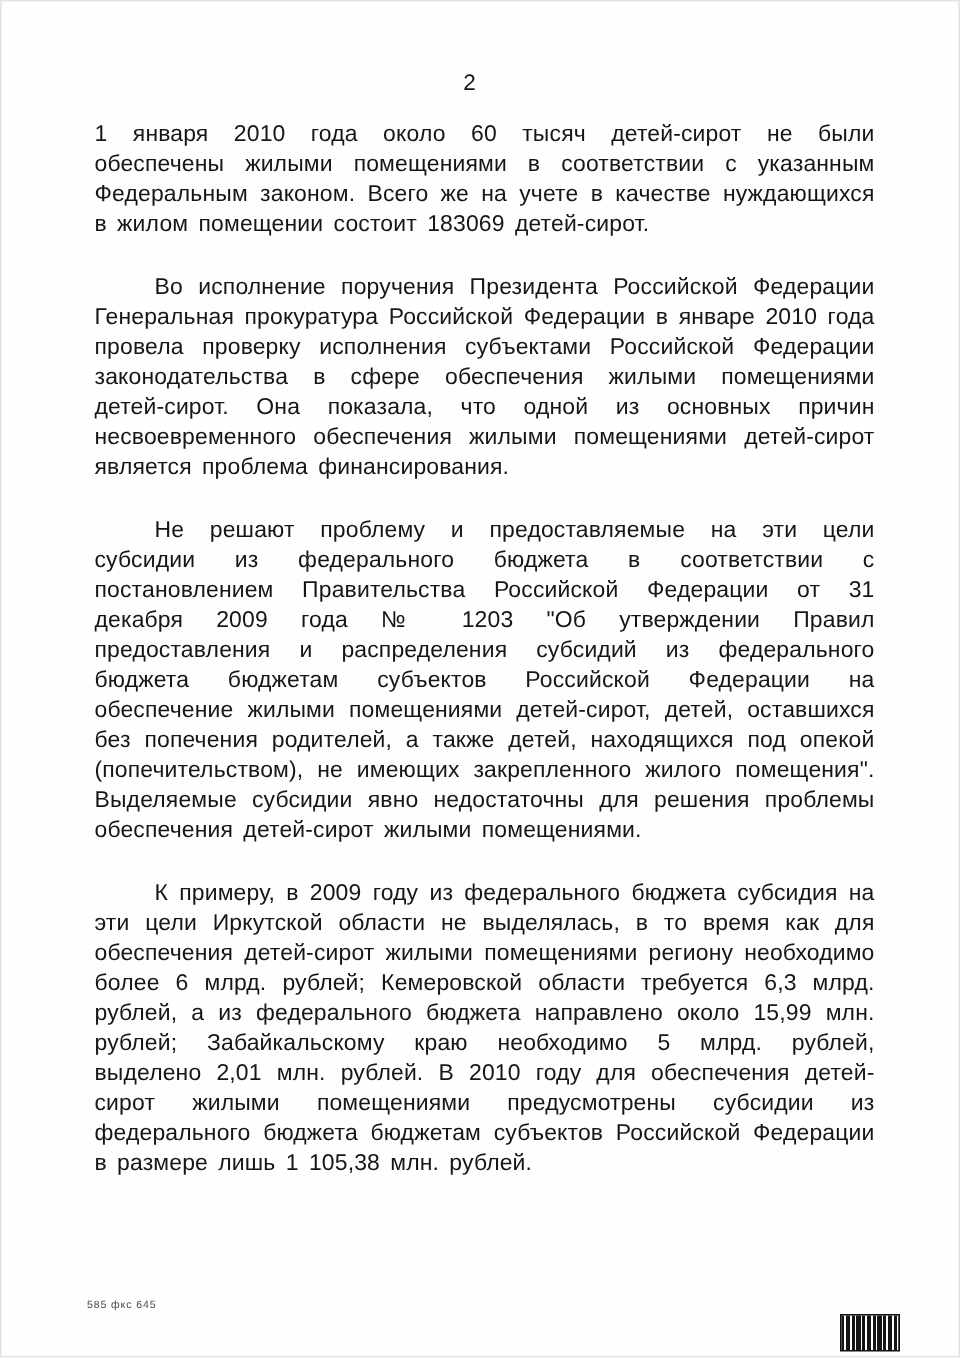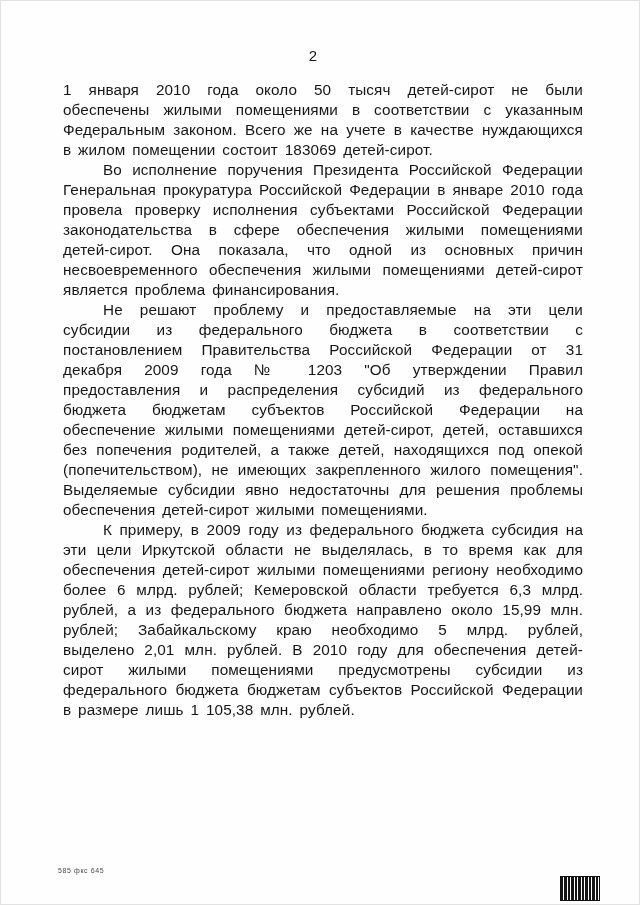--- a/index.html
+++ b/index.html
@@ -36,20 +36,21 @@
     margin: 0;
     font-size: 15.3px;
     line-height: 20px;
     text-align: justify;
     text-align-last: left;
     letter-spacing: 0.1px;
     word-spacing: 2.5px;
   }
   .para.indent {
     text-indent: 40px;
+    margin-top: 22px;
   }
   .footer-code {
     position: absolute;
     left: 57px;
     bottom: 30px;
     font-size: 7px;
     color: #4a4a4a;
     letter-spacing: 0.6px;
   }
   .barcode {
@@ -69,21 +70,21 @@
   }
 </style>
 </head>
 <body>
 
 <div class="page">
 
   <div class="page-number">2</div>
 
   <div class="content">
-    <p class="para">1 января 2010 года около 50 тысяч детей-сирот не были обеспечены жилыми помещениями в соответствии с указанным Федеральным законом. Всего же на учете в качестве нуждающихся в жилом помещении состоит 183069 детей-сирот.</p>
+    <p class="para">1 января 2010 года около 60 тысяч детей-сирот не были обеспечены жилыми помещениями в соответствии с указанным Федеральным законом. Всего же на учете в качестве нуждающихся в жилом помещении состоит 183069 детей-сирот.</p>
     <p class="para indent">Во исполнение поручения Президента Российской Федерации Генеральная прокуратура Российской Федерации в январе 2010 года провела проверку исполнения субъектами Российской Федерации законодательства в сфере обеспечения жилыми помещениями детей-сирот. Она показала, что одной из основных причин несвоевременного обеспечения жилыми помещениями детей-сирот является проблема финансирования.</p>
     <p class="para indent">Не решают проблему и предоставляемые на эти цели субсидии из федерального бюджета в соответствии с постановлением Правительства Российской Федерации от 31 декабря 2009 года № 1203 "Об утверждении Правил предоставления и распределения субсидий из федерального бюджета бюджетам субъектов Российской Федерации на обеспечение жилыми помещениями детей-сирот, детей, оставшихся без попечения родителей, а также детей, находящихся под опекой (попечительством), не имеющих закрепленного жилого помещения". Выделяемые субсидии явно недостаточны для решения проблемы обеспечения детей-сирот жилыми помещениями.</p>
     <p class="para indent">К примеру, в 2009 году из федерального бюджета субсидия на эти цели Иркутской области не выделялась, в то время как для обеспечения детей-сирот жилыми помещениями региону необходимо более 6 млрд. рублей; Кемеровской области требуется 6,3 млрд. рублей, а из федерального бюджета направлено около 15,99 млн. рублей; Забайкальскому краю необходимо 5 млрд. рублей, выделено 2,01 млн. рублей. В 2010 году для обеспечения детей-сирот жилыми помещениями предусмотрены субсидии из федерального бюджета бюджетам субъектов Российской Федерации в размере лишь 1 105,38 млн. рублей.</p>
   </div>
 
   <div class="footer-code">585 фкс 645</div>
 
   <div class="barcode"></div>
 
 </div>

